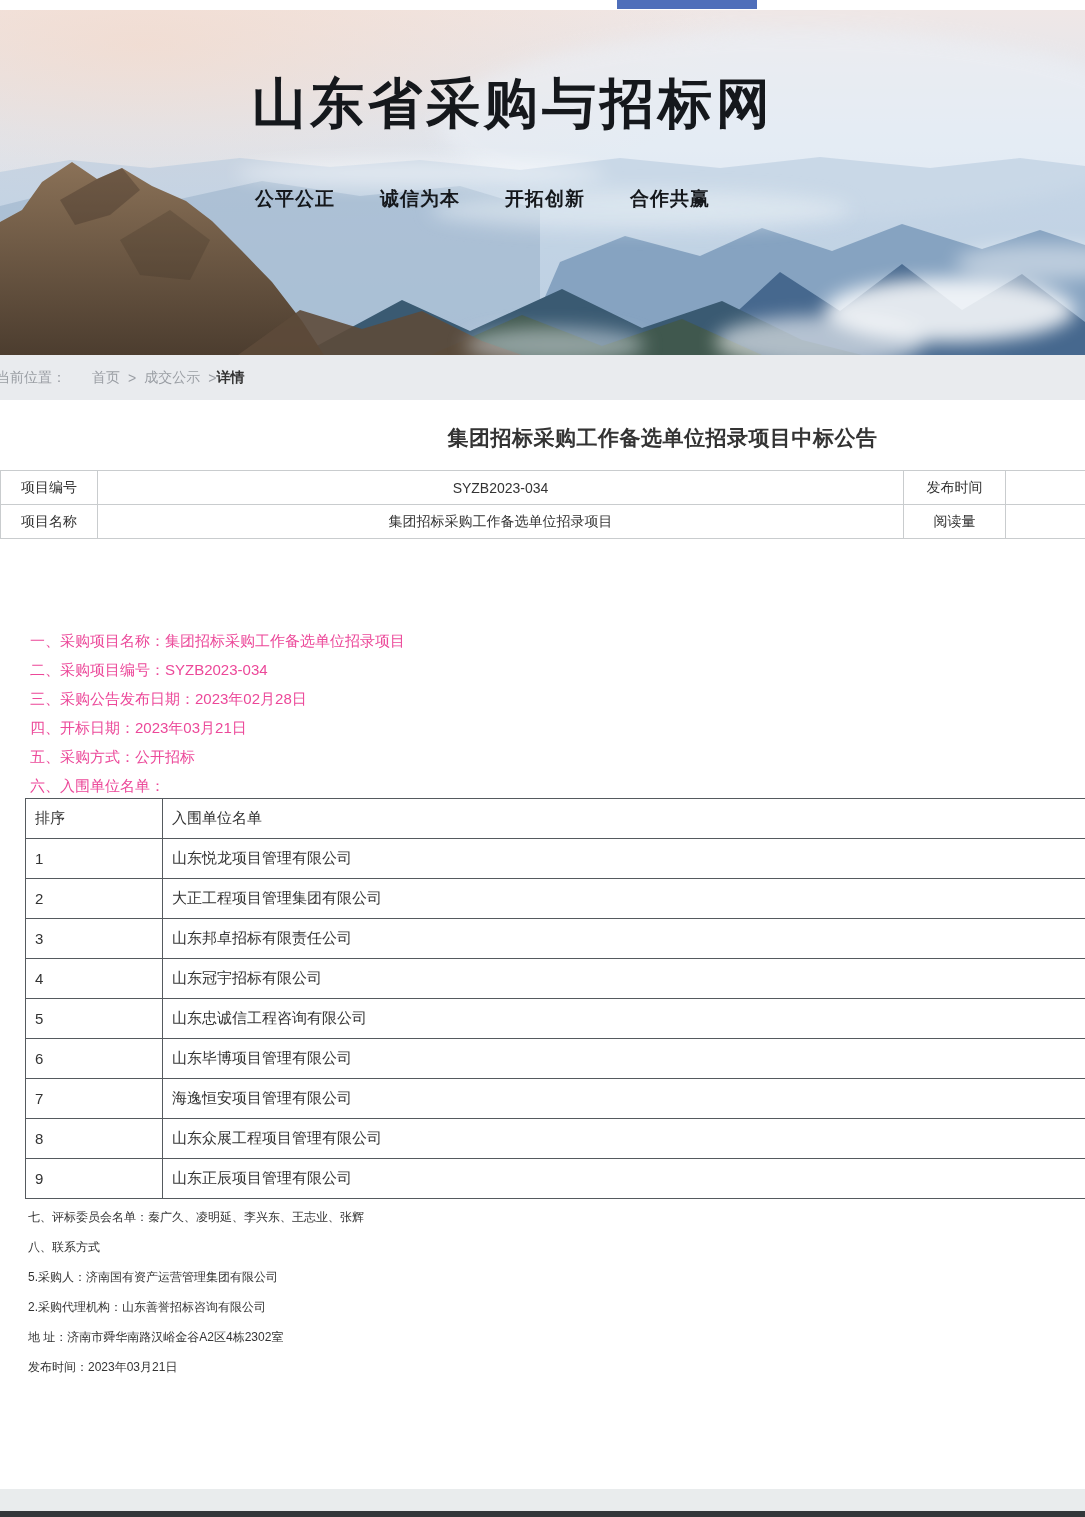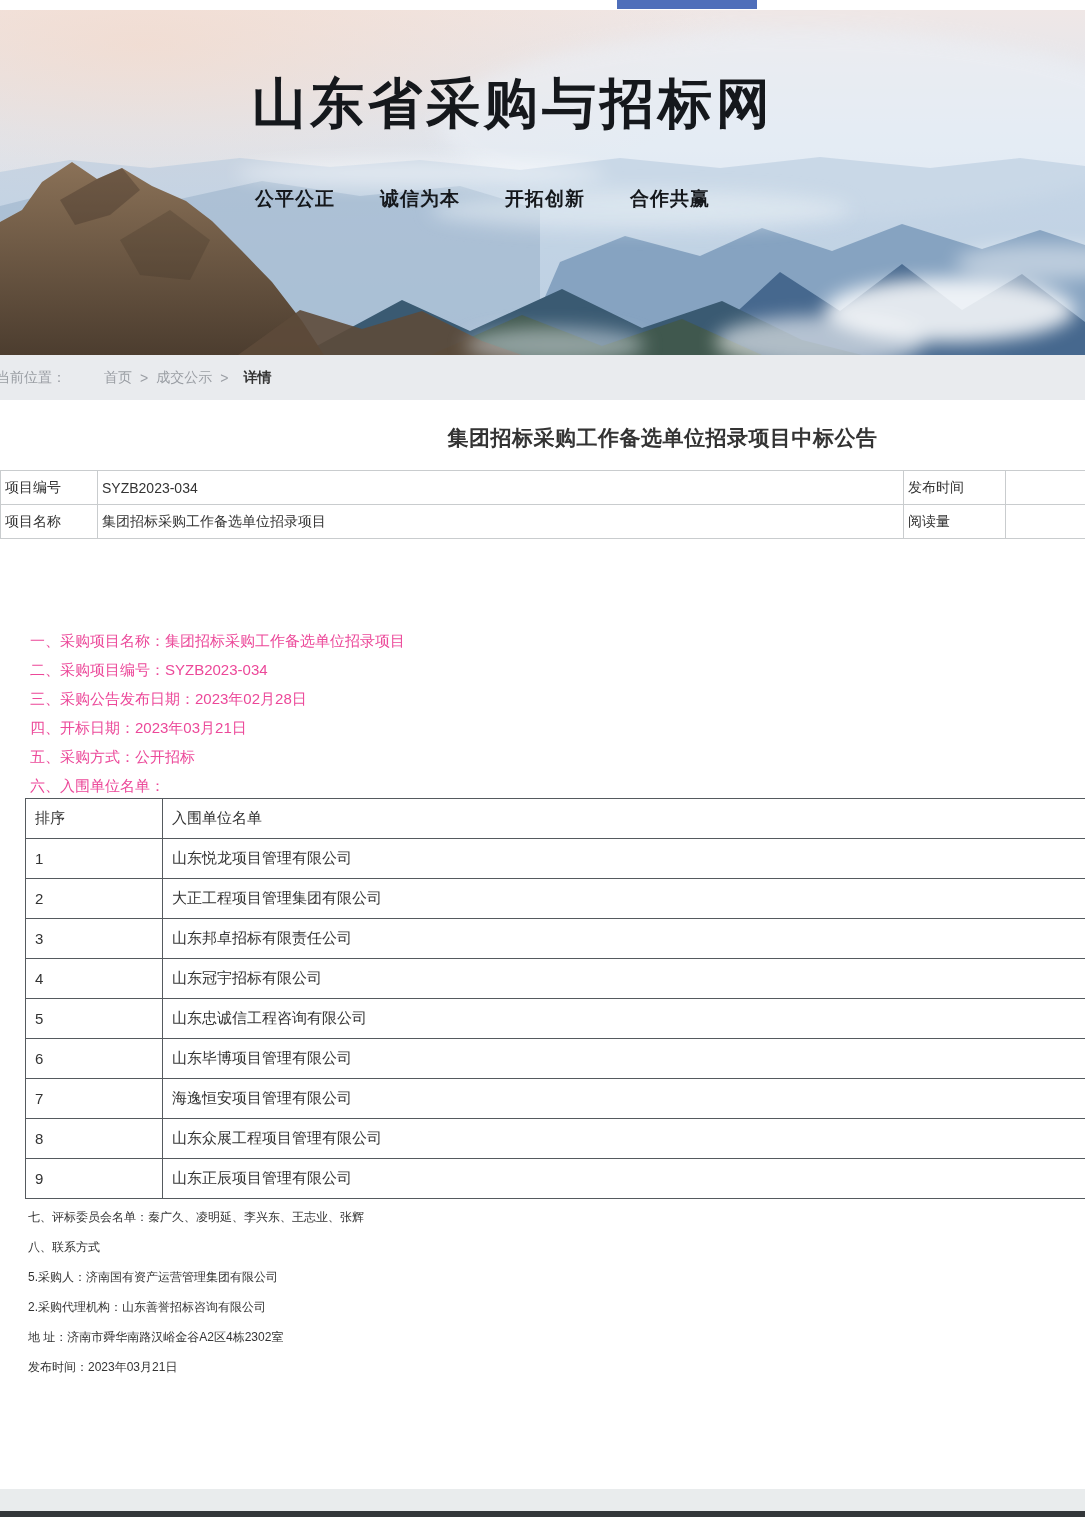--- a/index.html
+++ b/index.html
@@ -28,41 +28,41 @@
     font-size:19px; font-weight:900; letter-spacing:1px; color:#15181c;
   }
 
   
   .breadcrumb-bar {
     position:absolute; top:355px; left:0; width:1085px; height:45px;
     background:#e9ebee; display:flex; align-items:center;
     font-size:14px; color:#999;
   }
   .crumb-label { margin-left:-4px; color:#9a9ea4; }
-  .crumb-link { color:#9a9ea4; margin-left:38px; text-decoration:none; cursor:pointer; }
+  .crumb-link { color:#9a9ea4; margin-left:26px; text-decoration:none; cursor:pointer; }
   .crumb-sep { margin-left:8px; color:#9a9ea4; }
   .crumb-link.after-sep { margin-left:8px; }
-  .crumb-current { margin-left:15px; color:#333; font-weight:700; }
+  .crumb-current { margin-left:0; color:#333; font-weight:700; }
 
   
   .announcement-title {
     position:absolute; top:424px; left:0; width:100%;
     text-align:center; transform:translateX(120px);
     font-size:21px; font-weight:700; color:#333;
     letter-spacing:0.5px;
   }
 
   
   .meta-table {
     position:absolute; top:470px; left:0;
     border-collapse:collapse; table-layout:fixed; width:1101px;
     font-size:14px; color:#333;
   }
   .meta-table td {
-    border:1px solid #c9ccce; height:34px; 
+    border:1px solid #c9ccce; height:34px; text-align:center;
     padding:0 4px; overflow:hidden; white-space:nowrap;
   }
   .meta-table .c1 { width:97px; }
   .meta-table .c2 { width:806px; }
   .meta-table .c3 { width:102px; }
   .meta-table .c4 { width:96px; }
 
   
   .body-top { position:absolute; top:626px; left:30px; right:10px; font-size:15px; color:#ec4899; }
   .body-top p { line-height:29px; height:29px; white-space:nowrap; }

